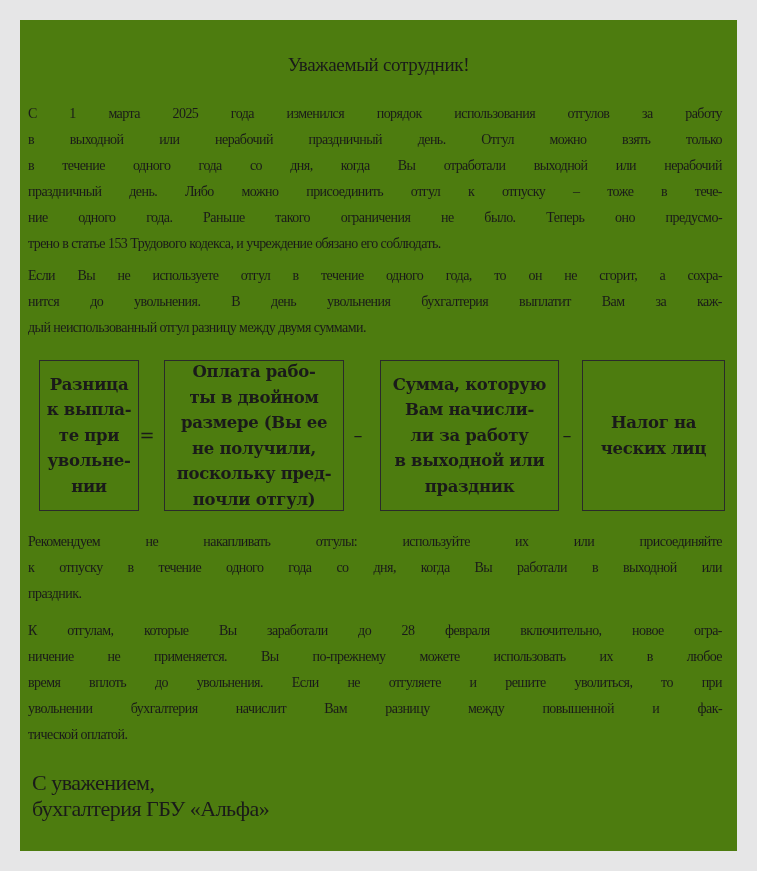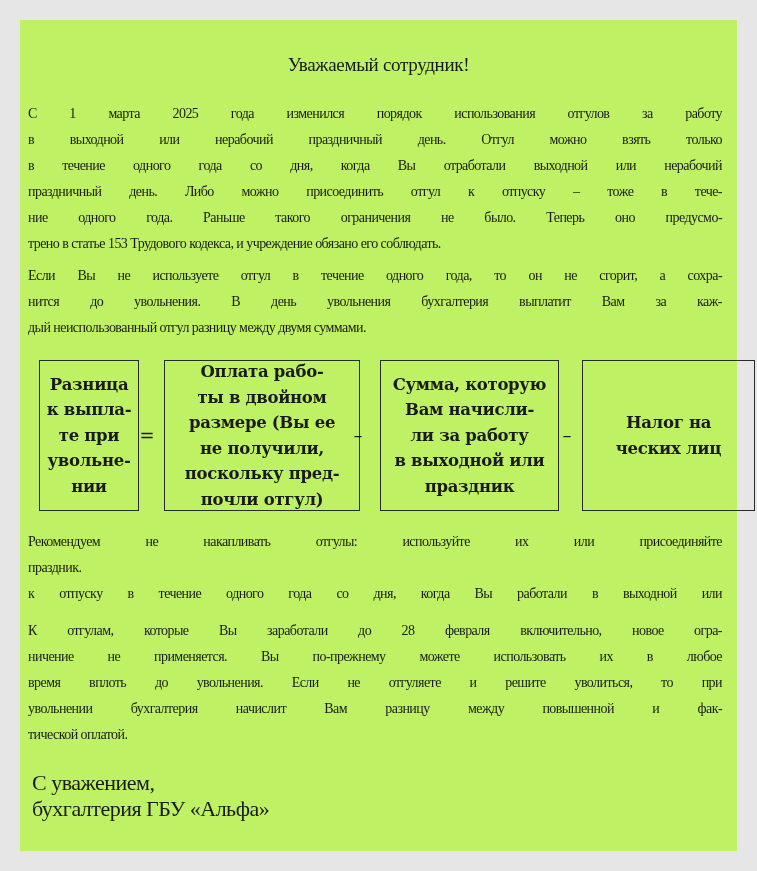--- a/index.html
+++ b/index.html
@@ -8,21 +8,21 @@
     background: #e6e6e7;
     position: relative;
     overflow: hidden;
     font-family: "Liberation Serif", "DejaVu Serif", serif;
     color: #1a1a1a;
   }
   .card {
     position: absolute;
     left: 20px; top: 20px;
     width: 717px; height: 831px;
-    background: #bef264;
+    background: #4d7c0f;
   }
   .greeting {
     position: absolute;
     left: 0; right: 0; top: 34px;
     text-align: center;
     font-size: 19px;
     letter-spacing: -0.3px;
   }
   .para {
     position: absolute;
@@ -65,23 +65,23 @@
     justify-content: center;
     text-align: center;
     font-family: "DejaVu Serif", "Liberation Serif", serif;
     font-weight: bold;
     font-size: 16.5px;
     line-height: 25.5px;
     letter-spacing: -0.3px;
   }
   .formula-box .inner span { display: block; white-space: nowrap; }
   #box1 { left: 12px; width: 100px; margin-left: 7px; }
-  #box2 { left: 144px; width: 196px; }
+  #box2 { left: 144px; width: 180px; }
   #box3 { left: 353px; width: 179px; margin-left: 7px; }
-  #box4 { left: 562px; width: 173px; }
+  #box4 { left: 562px; width: 143px; }
   .op {
     position: absolute;
     top: 404px;
     width: 20px;
     text-align: center;
     font-size: 18px;
     font-family: "DejaVu Sans", sans-serif;
   }
   #op1 { left: 117px; }
   #op2 { left: 328px; }
@@ -145,22 +145,22 @@
 
   <div class="formula-box" id="box4">
     <div class="inner">
       <span>Налог на</span>
       <span>ческих лиц</span>
     </div>
   </div>
 
   <div class="para" id="p3">
     <span class="line">Рекомендуем не накапливать отгулы: используйте их или присоединяйте</span>
+    <span class="line">к отпуску в течение одного года со дня, когда Вы работали в выходной или</span>
     <span class="line last">праздник.</span>
-    <span class="line">к отпуску в течение одного года со дня, когда Вы работали в выходной или</span>
   </div>
 
   <div class="para" id="p4">
     <span class="line">К отгулам, которые Вы заработали до 28 февраля включительно, новое огра-</span>
     <span class="line">ничение не применяется. Вы по-прежнему можете использовать их в любое</span>
     <span class="line">время вплоть до увольнения. Если не отгуляете и решите уволиться, то при</span>
     <span class="line">увольнении бухгалтерия начислит Вам разницу между повышенной и фак-</span>
     <span class="line last">тической оплатой.</span>
   </div>
 

